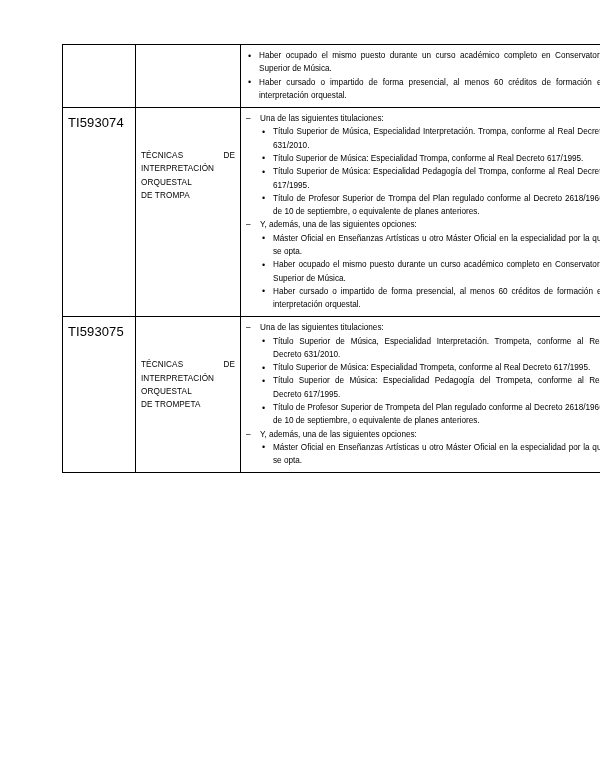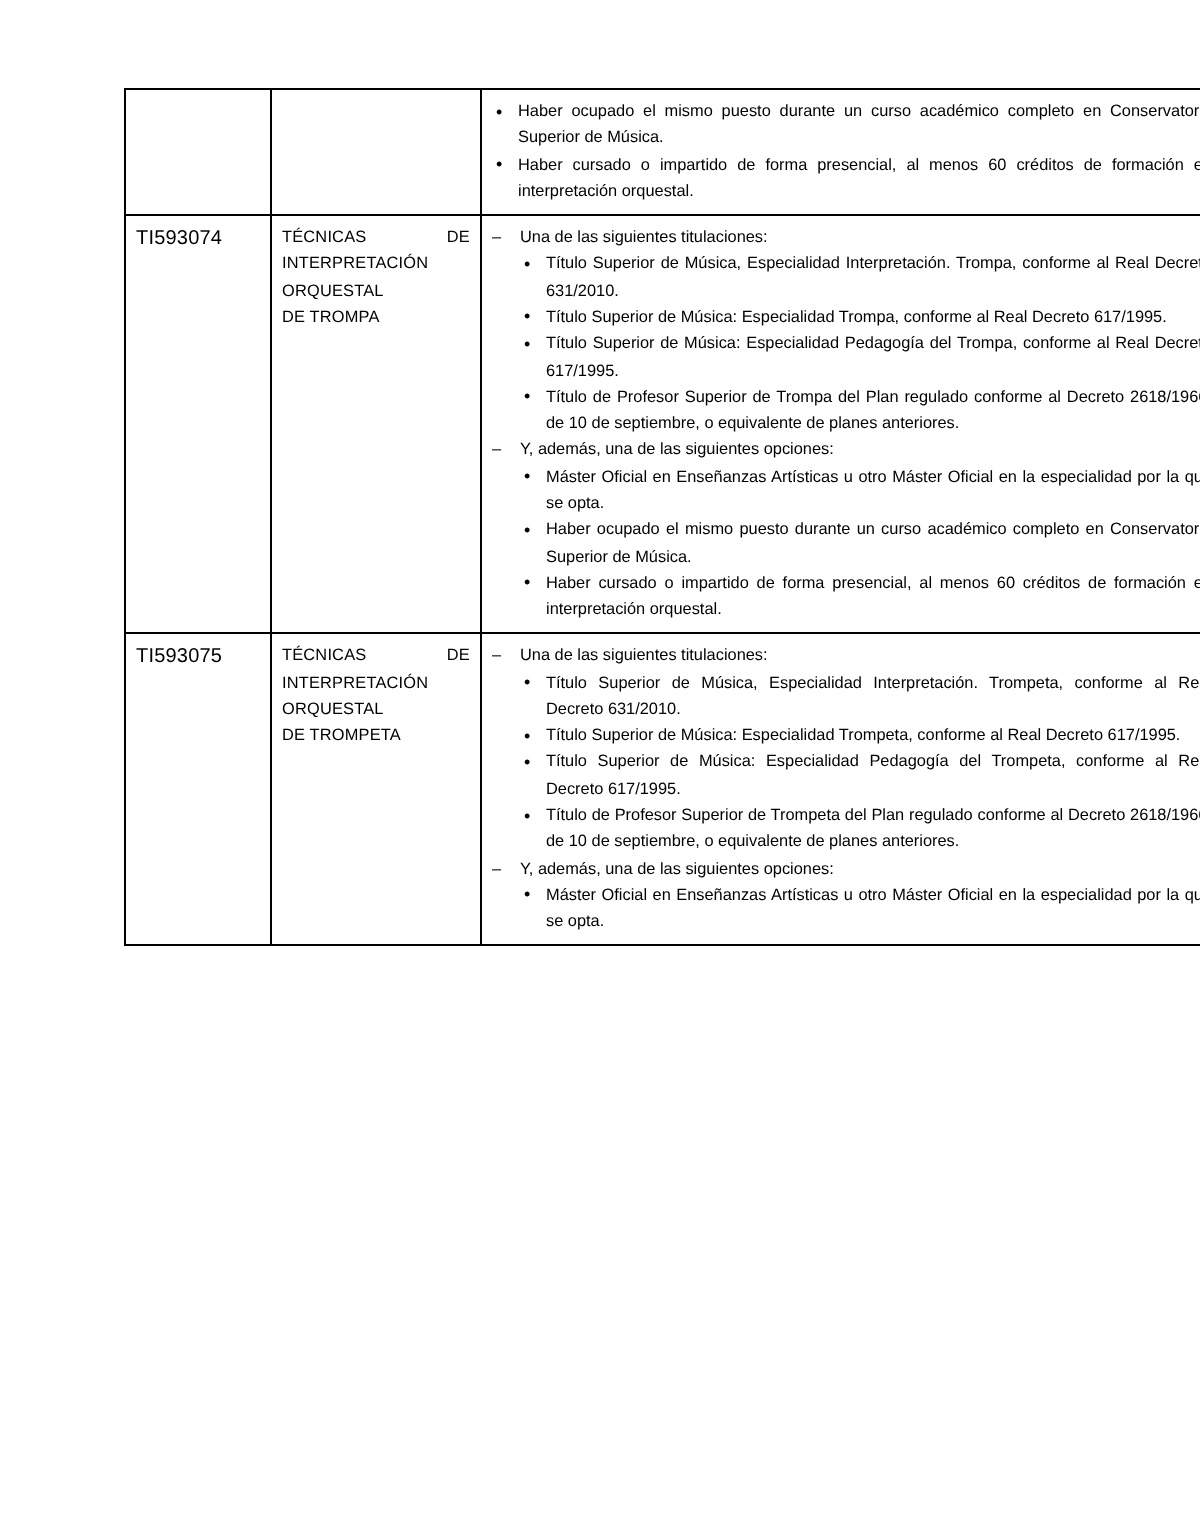--- a/index.html
+++ b/index.html
@@ -25,21 +25,21 @@
     width: 516px;
     table-layout: fixed;
   }
   table.doc-table td {
     border: 1px solid #000000;
     vertical-align: top;
     padding: 4px 5px 5px 5px;
   }
   td.col-code {
     width: 62px;
-    font-size: 10px;
+    font-size: 13px;
     line-height: 1.62;
     letter-spacing: 0.1px;
   }
   td.col-name {
     width: 94px;
     font-size: 8.2px;
     line-height: 1.62;
     letter-spacing: 0.1px;
   }
   td.col-body {
@@ -47,20 +47,21 @@
     font-size: 8.2px;
     line-height: 1.62;
   }
   .name-line {
     display: block;
     white-space: nowrap;
   }
   .name-line.spread {
     display: flex;
     justify-content: space-between;
+    margin-top: 37px;
   }
   ul.lvl1 {
     list-style: none;
     margin: 0;
     padding: 0;
   }
   ul.lvl1 > li {
     position: relative;
     padding-left: 14px;
     margin: 0 0 0 0;

